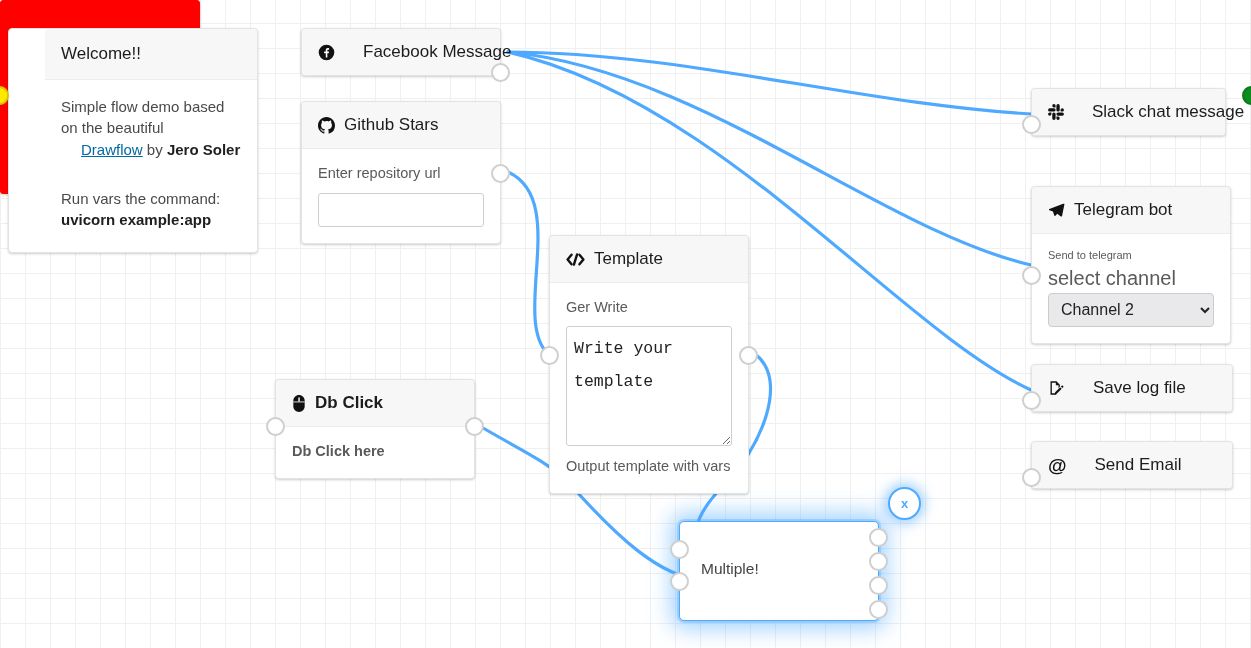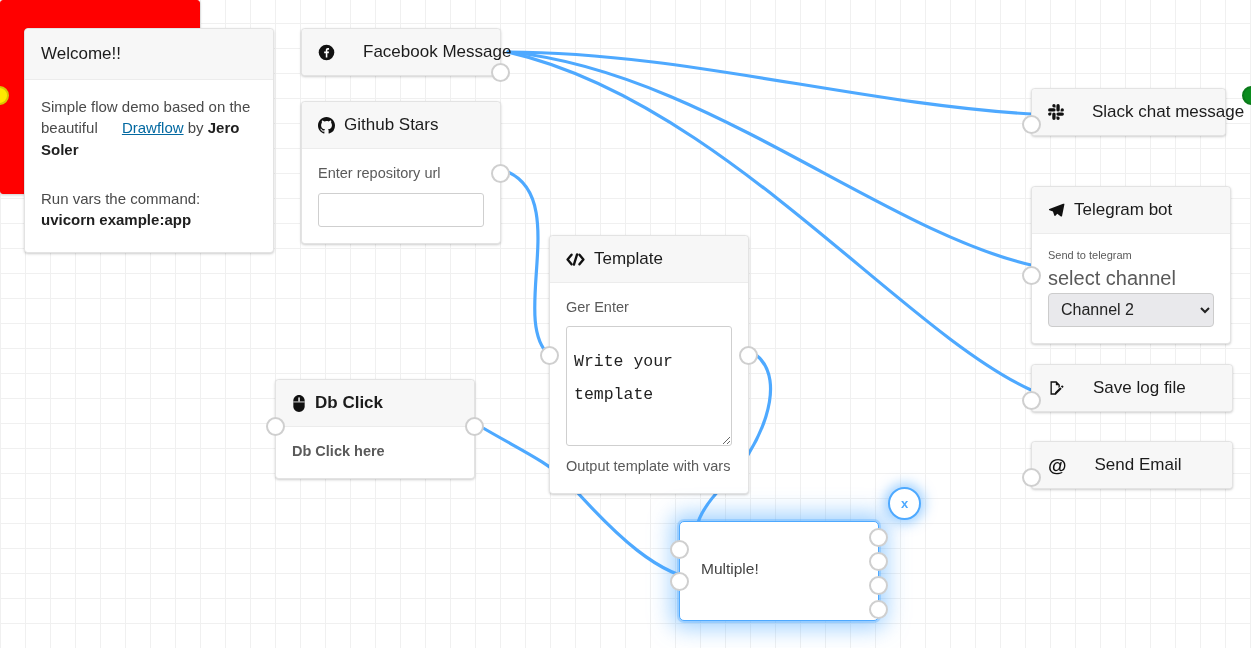--- a/index.html
+++ b/index.html
@@ -101,21 +101,21 @@
   .ta {
     display: block;
     width: 100%;
     height: 120px;
     margin-top: 8px;
     border: 1px solid #cfcfcf;
     border-radius: 3px;
     font-family: "Liberation Mono", monospace;
     font-size: 16.5px;
     line-height: 2.0;
-    padding: 18px 7px;
+    padding: 5px 7px;
     color: #222;
     resize: vertical;
     outline: none;
     background: #fff;
   }
   .sel {
     display: block;
     width: 100%;
     height: 34px;
     margin-top: 0;
@@ -123,21 +123,21 @@
     border-radius: 4px;
     background: #e9e9ec;
     font-family: "Liberation Sans", sans-serif;
     font-size: 16px;
     color: #222;
     padding: 0 8px;
     outline: none;
   }
 
   
-  #welcome-node { left: 24px; top: 28px; width: 250px; }
+  #welcome-node { left: 8px; top: 28px; width: 250px; padding-left: 36px; }
   #welcome-node .node-head { font-size: 17px; padding: 15px 16px; }
   #welcome-node .node-body { padding: 16px 16px 22px 16px; font-size: 15px; color:#4a4a4a; line-height:1.42; }
   #welcome-node .gap { height: 28px; }
   #welcome-node a { color:#0369a1; text-decoration: underline; margin-left: 20px; }
   #welcome-node b { color:#1f1f1f; }
 
   
   #personalized-node {
     left: 28px; top: 274px; width: 200px; height: 194px;
     background: #ff0000;
@@ -252,21 +252,21 @@
       <span class="ico">
         <svg width="19" height="15" viewBox="0 0 24 18" fill="none" stroke="#111" stroke-width="3" stroke-linecap="round" stroke-linejoin="round">
             <polyline points="7,3 2,9 7,15"></polyline>
             <polyline points="17,3 22,9 17,15"></polyline>
             <line x1="14" y1="2.5" x2="10" y2="15.5"></line>
           </svg>
       </span>
       <span>Template</span>
     </div>
     <div class="node-body">
-      <span class="lbl">Ger Enter</span>
+      <span class="lbl">Ger Write</span>
       <textarea class="ta" style="">Write your
 template</textarea>
       <span class="lbl" style="margin-top:10px;">Output template with vars</span>
     </div>
     <div class="port in" style="top:110px;"></div>
     <div class="port out" style="top:110px;"></div>
   </div>
 
   <div class="node" id="dbclick-node" style="left:275px; top:379px; width:200px;font-weight:bold;">
     <div class="node-head">

